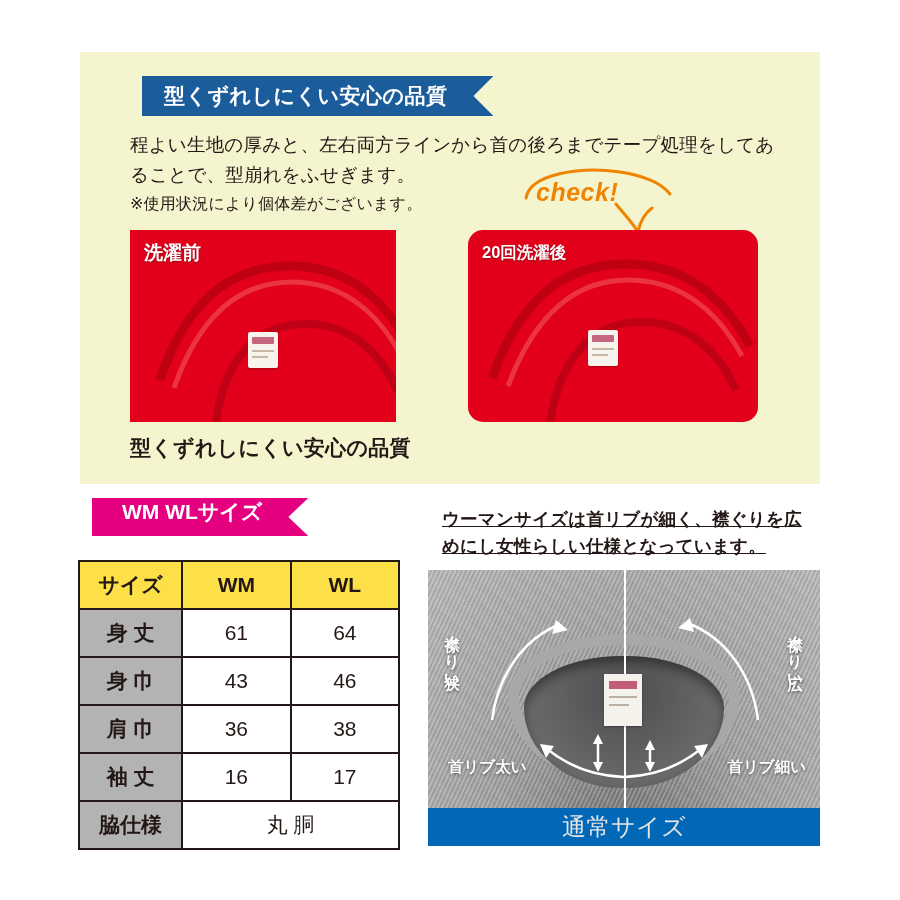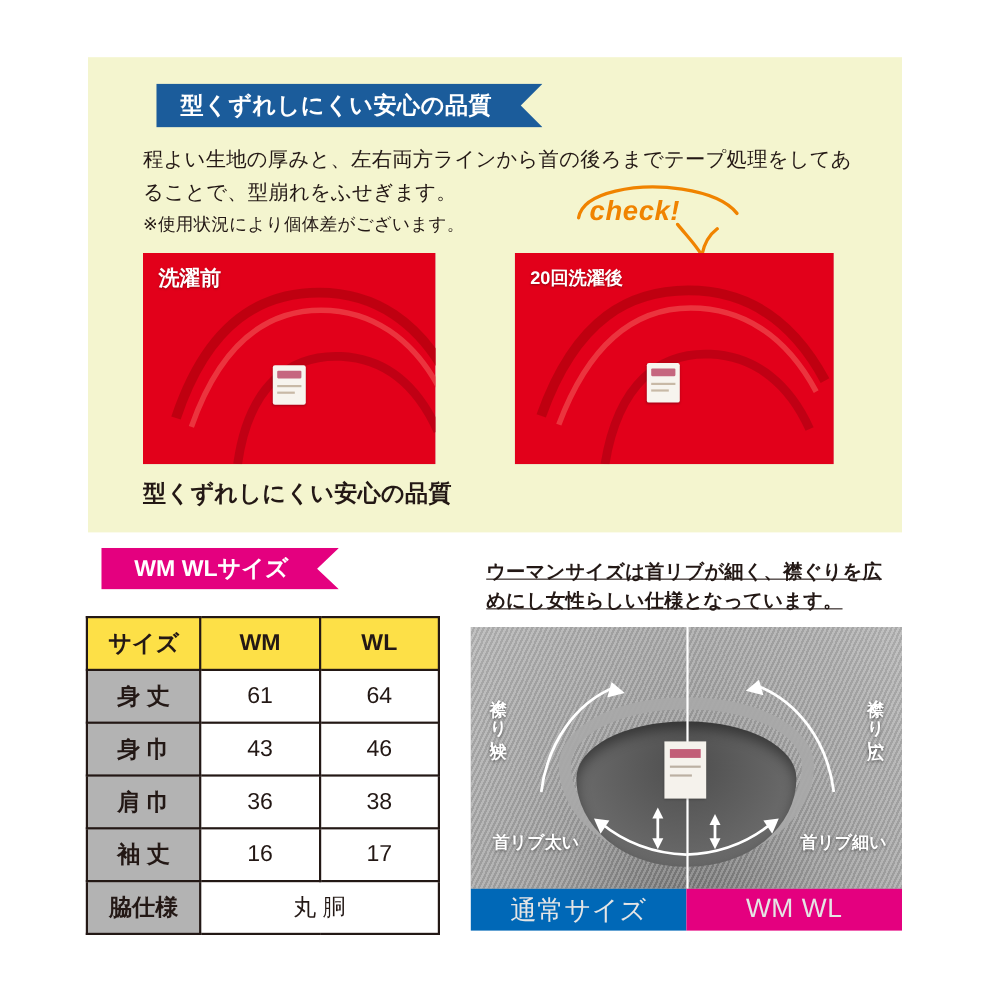--- a/index.html
+++ b/index.html
@@ -80,21 +80,21 @@
     font-weight: bold;
     font-style: italic;
     letter-spacing: 0.5px;
   }
   .photo {
     position: absolute;
     background: #d8d8d8;
     overflow: hidden;
   }
   .photo-a { left: 50px;  top: 178px; width: 266px; height: 192px; }
-  .photo-b { left: 388px; top: 178px; width: 290px; height: 192px; }
+  .photo-b { left: 388px; top: 178px; width: 290px; height: 192px; border-radius: 15px; }
   .photo .shirt-bg {
     position: absolute;
     left: 0; top: 0; right: 0; bottom: 0;
     background: #e2001a;
   }
   .photo-label {
     position: absolute;
     left: 14px;
     top: 10px;
     color: #ffffff;
@@ -142,21 +142,20 @@
     color: #231815;
   }
 
   
   .size-ribbon {
     position: absolute;
     left: 92px;
     top: 498px;
     height: 38px;
     display: flex;
-    align-items: center;
     background: #e4007f;
     color: #ffffff;
     font-size: 21px;
     font-weight: bold;
     padding: 0 46px 0 30px;
     clip-path: polygon(0 0, 100% 0, calc(100% - 20px) 50%, 100% 100%, 0 100%);
   }
   table.size-table {
     position: absolute;
     left: 78px;
@@ -448,17 +447,16 @@
       <div class="divider"></div>
 
       <span class="neck-annot vert annot-left-v">襟ぐり狭い</span>
       <span class="neck-annot vert annot-right-v">襟ぐり広い</span>
       <span class="neck-annot annot-bl">首リブ太い</span>
       <span class="neck-annot annot-br">首リブ細い</span>
     </div>
 
     <div class="neck-foot">
       <div class="foot-normal">通常サイズ</div>
-      <div class="foot-wm">WM WL</div>
     </div>
   </div>
 
 </div>
 
 </body></html>

